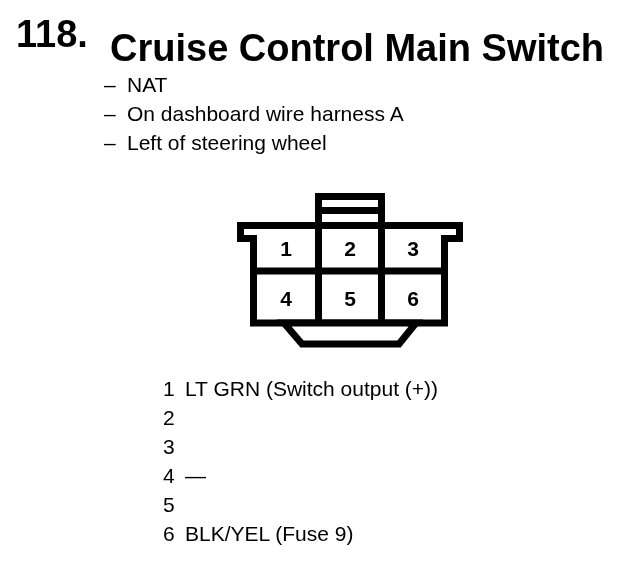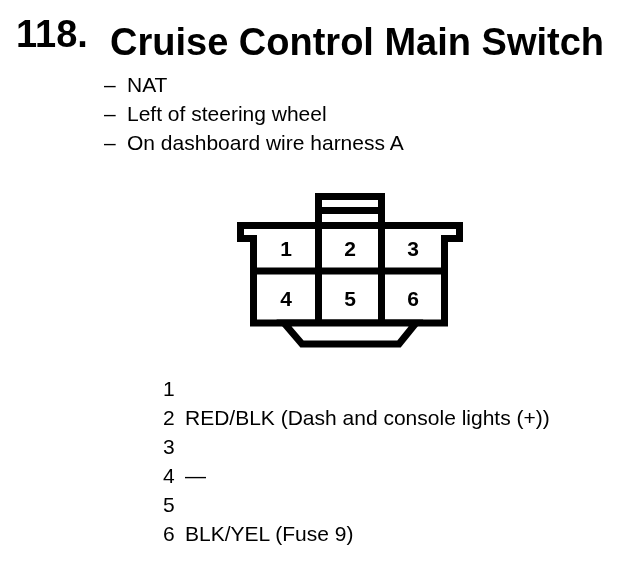--- a/index.html
+++ b/index.html
@@ -6,21 +6,21 @@
   * { margin:0; padding:0; box-sizing:border-box; }
   html,body { width:640px; height:570px; background:var(--paper); overflow:hidden; }
   body { font-family:"Liberation Sans", sans-serif; color:var(--ink); position:relative; }
 
   .page { position:absolute; left:0; top:0; width:640px; height:570px; }
 
   
   .title-row { position:absolute; top:12px; left:0; width:640px; height:44px;
                font-weight:bold; font-size:38px; line-height:44px; white-space:nowrap; }
   .title-num  { position:absolute; left:16px;  top:0; }
-  .title-text { position:absolute; left:110px; top:8px; }
+  .title-text { position:absolute; left:110px; top:14px; }
 
   
   .notes { position:absolute; top:70px; left:104px; list-style:none;
            font-size:21px; line-height:29px; }
   .notes li { white-space:nowrap; }
   .notes .dash { display:inline-block; width:23px; }
 
   
   .connector-svg { position:absolute; left:0; top:0; width:640px; height:570px; }
   .connector-svg .stroke { fill:none; stroke:var(--ink); stroke-width:7; }
@@ -45,24 +45,24 @@
   <div class="title-row">
     <span class="title-num">118.</span>
     <span class="title-text">Cruise Control Main Switch</span>
   </div>
 
   <ul class="notes">
     <li>
       <span class="dash">–</span><span>NAT</span>
     </li>
     <li>
-      <span class="dash">–</span><span>Left of steering wheel</span>
+      <span class="dash">–</span><span>On dashboard wire harness A</span>
     </li>
     <li>
-      <span class="dash">–</span><span>On dashboard wire harness A</span>
+      <span class="dash">–</span><span>Left of steering wheel</span>
     </li>
   </ul>
 
   <svg class="connector-svg" viewBox="0 0 640 570">
 
     <path class="stroke" d="M 315,196.5 H 385 M 315,210.5 H 385 M 318.5,196.5 V 323 M 381.5,196.5 V 323"></path>
 
     <path class="filled" d="M 240.5,225.5 H 459.5 V 238.5 H 444.5 V 323 H 253.5 V 238.5 H 240.5 Z"></path>
 
     <path class="stroke" d="M 318.5,225.5 V 323 M 381.5,225.5 V 323 M 253.5,271 H 444.5"></path>
@@ -73,24 +73,24 @@
     <text x="350" y="255.5">2</text>
     <text x="413" y="255.5">3</text>
     <text x="286" y="305.5">4</text>
     <text x="350" y="305.5">5</text>
     <text x="413" y="305.5">6</text>
   </svg>
 
   <div class="pin-list">
     <div class="pin-row">
       <span class="pin-n">1</span>
+      <span class="pin-desc">LT GRN (Switch output (+))</span>
     </div>
     <div class="pin-row">
       <span class="pin-n">2</span>
-      <span class="pin-desc">RED/BLK (Dash and console lights (+))</span>
     </div>
     <div class="pin-row">
       <span class="pin-n">3</span>
     </div>
     <div class="pin-row">
       <span class="pin-n">4</span>
       <span class="pin-desc">—</span>
     </div>
     <div class="pin-row">
       <span class="pin-n">5</span>

